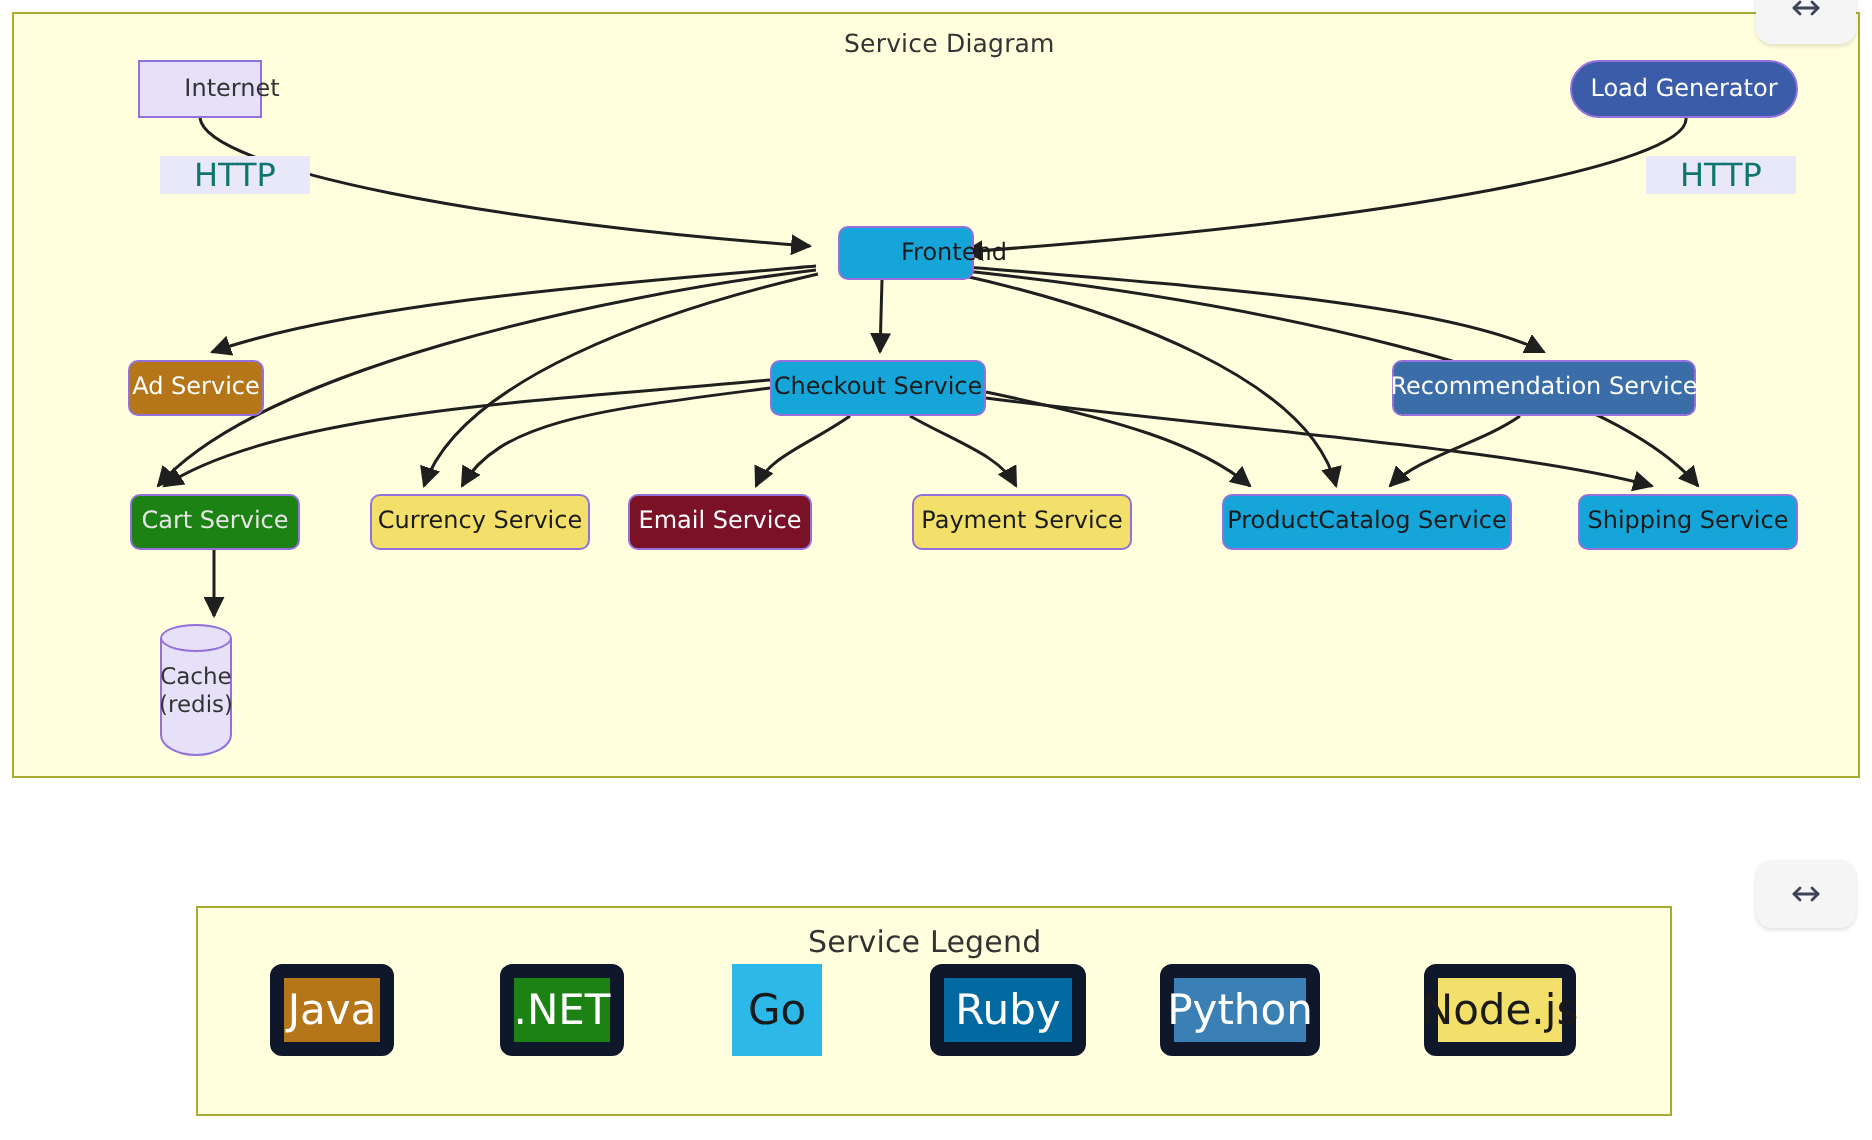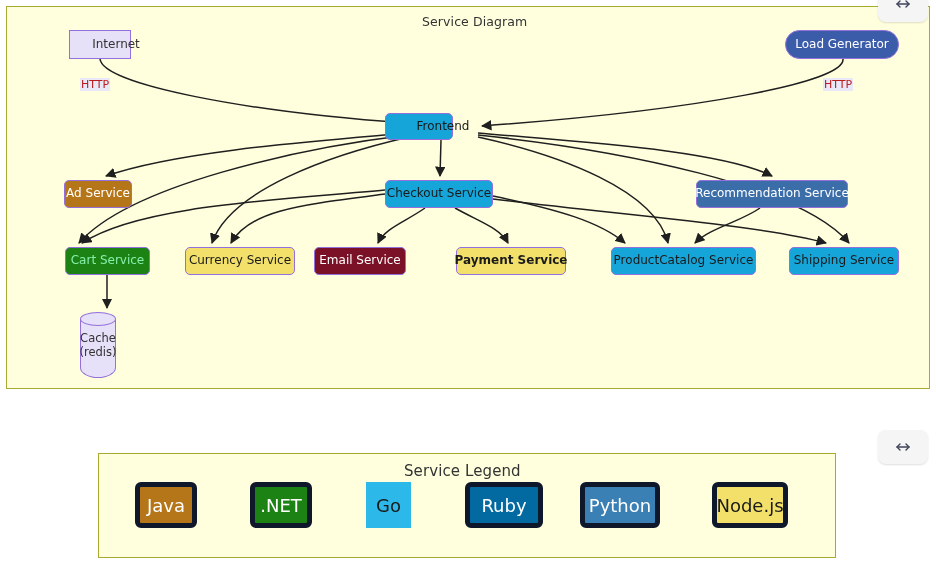--- a/index.html
+++ b/index.html
@@ -37,24 +37,24 @@
     white-space:nowrap;
     text-align:center;
     line-height:1.15;
   }
   .node.rounded{border-radius:5px;}
   .node.sharp{border-radius:0px;}
   .node.pill{border-radius:19px;}
 
   .edge-label{
     position:absolute;
-    font-size:11px;
-    color:#b91c1c;
+    font-size:16px;
+    color:#0f766e;
     background:#e8e8f8;
-    padding:0 1px;
+    padding:0 17px;
     white-space:nowrap;
   }
 
   .cyl{
     position:absolute;
     box-sizing:border-box;
   }
   .cyl .body{
     position:absolute;left:0;top:7px;width:100%;height:calc(100% - 7px);
     background:#e6e0f8;border:1px solid #9370db;border-top:none;
@@ -69,22 +69,22 @@
   .cyl .txt{
     position:absolute;left:0;top:0;width:100%;height:100%;
     display:flex;flex-direction:column;align-items:center;justify-content:center;
     font-size:11.5px;color:#333333;line-height:1.25;
   }
 
   .legend-item{
     position:absolute;
     box-sizing:border-box;
     display:flex;align-items:center;justify-content:center;
-    border:5px solid #0f172a;
-    font-size:18px;
+    border:7px solid #0f172a;
+    font-size:21px;
     white-space:nowrap;
   }
   .legend-item.rounded{border-radius:6px;}
   .legend-item.sharp{border-radius:0;}
 
   .resize-btn{
     position:absolute;
     background:#f5f5f5;
     border-radius:8px;
     display:flex;align-items:center;justify-content:center;
@@ -146,49 +146,49 @@
 </svg>
 
 <div class="node sharp" style="left:69px;top:30px;width:62px;height:29px;background:#e6e0f8;color:#333333;padding-left:32px;">
   <span>Internet</span>
 </div>
 
 <div class="node pill" style="left:785px;top:30px;width:114px;height:29px;background:#3b5ca8;color:#ffffff;">
   <span>Load Generator</span>
 </div>
 
-<div class="node rounded" style="left:385px;top:113px;width:68px;height:27px;background:#16a5d9;color:#1a1a1a;padding-left:48px;">
+<div class="node rounded" style="left:419px;top:113px;width:68px;height:27px;background:#16a5d9;color:#1a1a1a;padding-left:48px;">
   <span>Frontend</span>
 </div>
 
 <div class="node rounded" style="left:64px;top:180px;width:68px;height:28px;background:#b5761a;color:#ffffff;">
   <span>Ad Service</span>
 </div>
 
 <div class="node rounded" style="left:385px;top:180px;width:108px;height:28px;background:#16a5d9;color:#1a1a1a;">
   <span>Checkout Service</span>
 </div>
 
 <div class="node rounded" style="left:696px;top:180px;width:152px;height:28px;background:#3b6ea8;color:#ffffff;">
   <span>Recommendation Service</span>
 </div>
 
-<div class="node rounded" style="left:65px;top:247px;width:85px;height:28px;background:#1c8213;color:#86efac;">
+<div class="node rounded" style="left:65px;top:247px;width:85px;height:28px;background:#1c8213;color:#e5e5e5;">
   <span>Cart Service</span>
 </div>
 
 <div class="node rounded" style="left:185px;top:247px;width:110px;height:28px;background:#f2e06a;color:#1a1a1a;">
   <span>Currency Service</span>
 </div>
 
 <div class="node rounded" style="left:314px;top:247px;width:92px;height:28px;background:#7a1126;color:#ffffff;">
   <span>Email Service</span>
 </div>
 
-<div class="node rounded" style="left:456px;top:247px;width:110px;height:28px;background:#f2e06a;color:#1a1a1a;font-weight:bold;">
+<div class="node rounded" style="left:456px;top:247px;width:110px;height:28px;background:#f2e06a;color:#1a1a1a;">
   <span>Payment Service</span>
 </div>
 
 <div class="node rounded" style="left:611px;top:247px;width:145px;height:28px;background:#16a5d9;color:#1a1a1a;">
   <span>ProductCatalog Service</span>
 </div>
 
 <div class="node rounded" style="left:789px;top:247px;width:110px;height:28px;background:#16a5d9;color:#1a1a1a;">
   <span>Shipping Service</span>
 </div>

